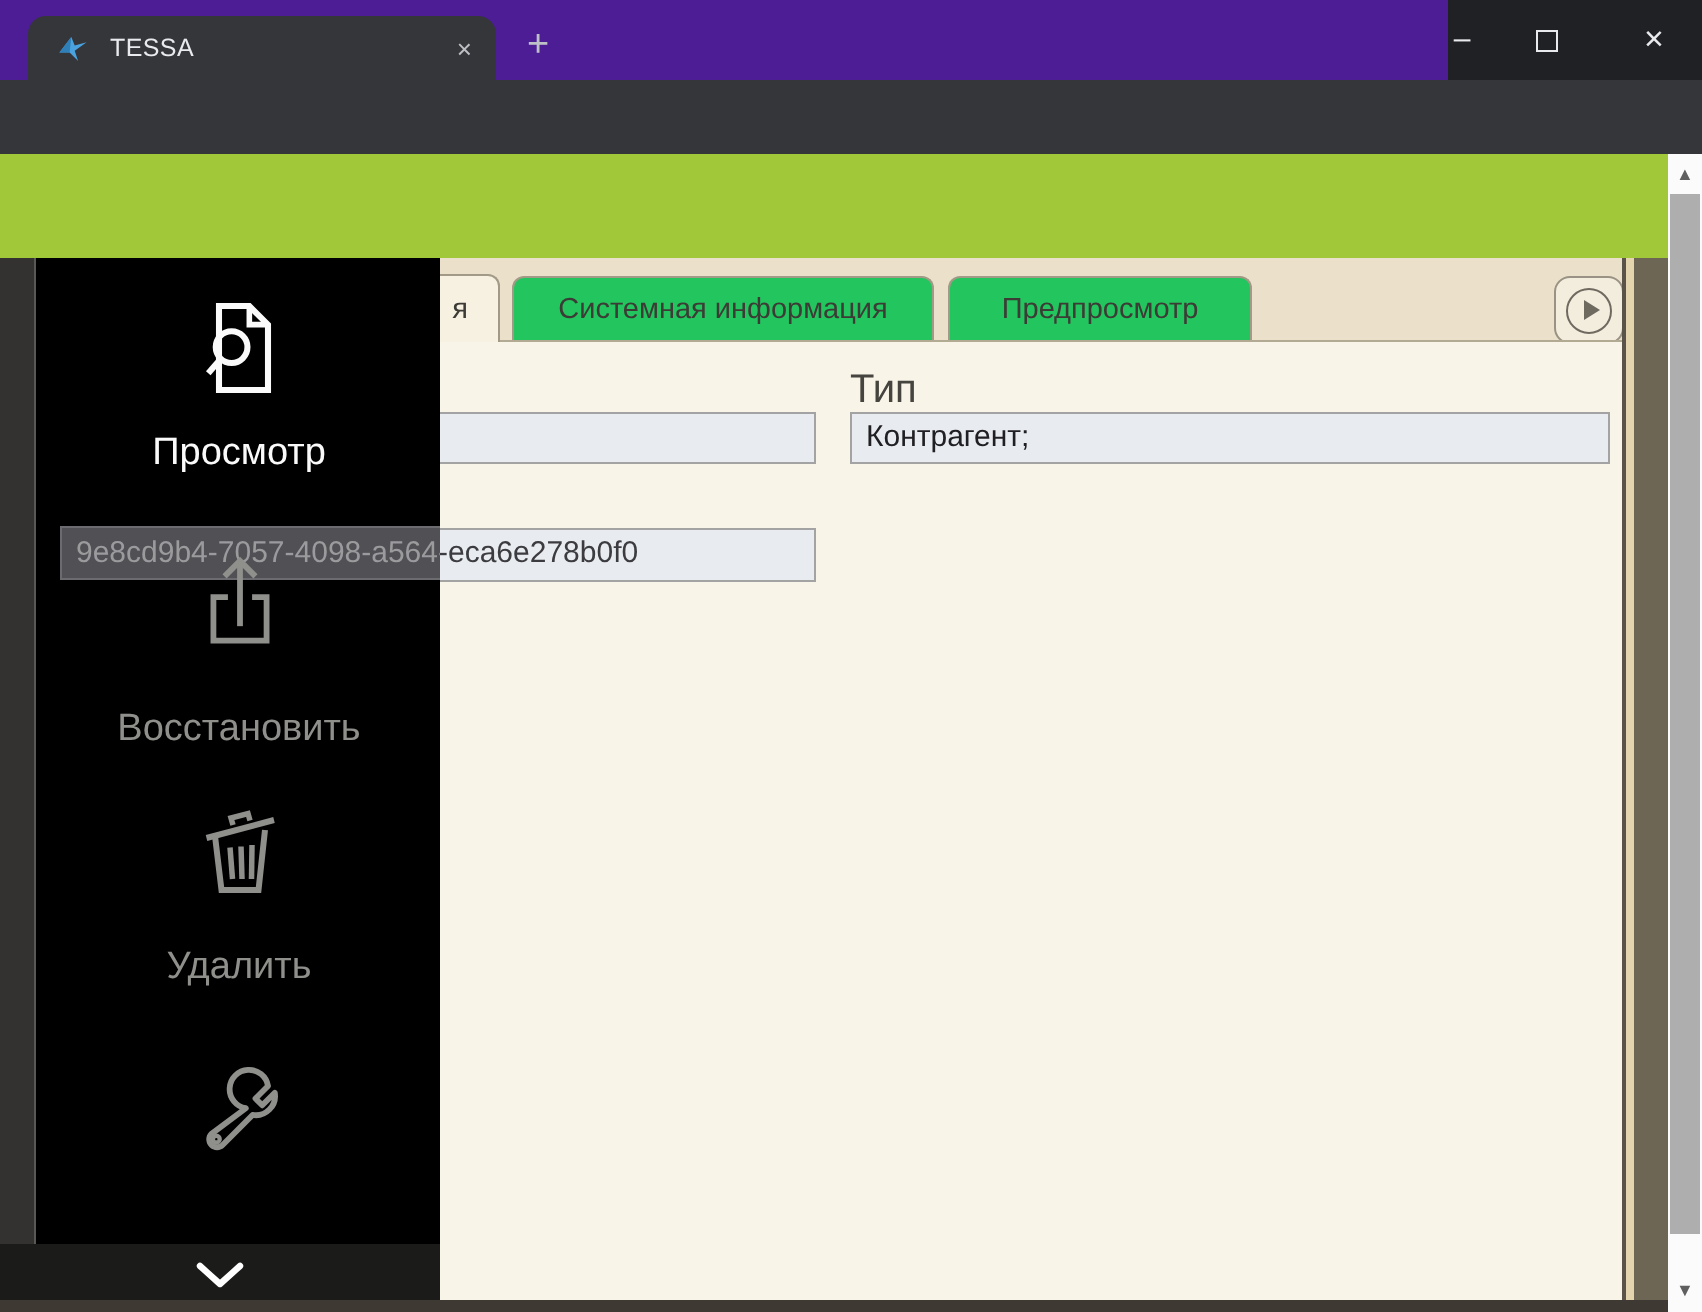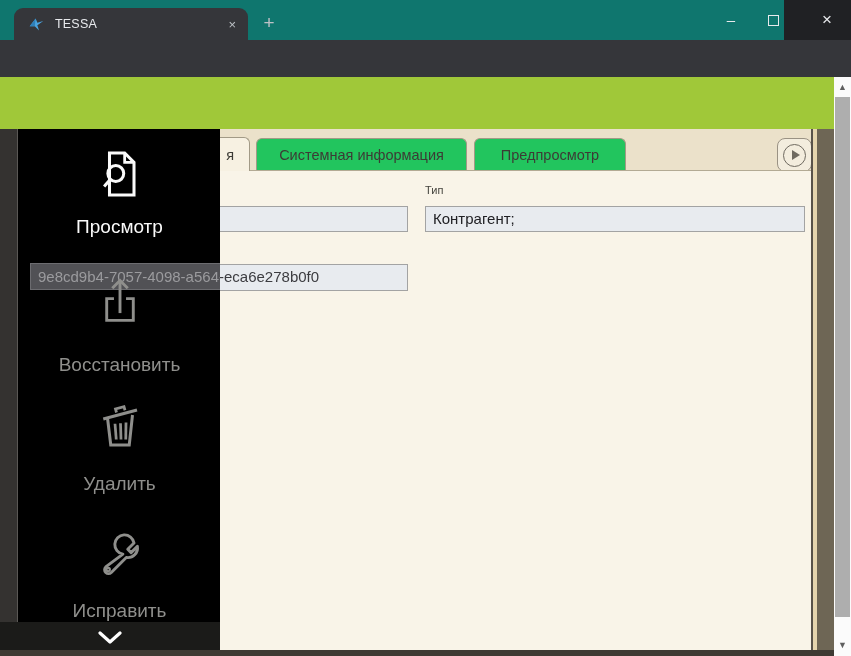--- a/index.html
+++ b/index.html
@@ -1,21 +1,21 @@
 <!DOCTYPE html>
 <html><head>
 <meta charset="utf-8">
 <style>
   * { margin:0; padding:0; box-sizing:border-box; }
   html,body { width:851px; height:656px; }
   body { font-family:"Liberation Sans", sans-serif; position:relative; overflow:hidden; background:#202124; }
   .abs { position:absolute; }
 
   
-  .titlebar { left:0; top:0; width:784px; height:40px; background:#0f766e; }
+  .titlebar { left:0; top:0; width:724px; height:40px; background:#4c1d95; }
   .btab { left:14px; top:8px; width:234px; height:32px; background:#35363a; border-radius:9px 9px 0 0; display:flex; align-items:center; }
   .btab .fav { margin-left:14px; width:17px; height:17px; }
   .btab .ttl { margin-left:10px; font-size:12.5px; color:#e8eaed; letter-spacing:.2px; }
   .btab .cls { margin-left:auto; margin-right:12px; color:#bdc1c6; font-size:13px; cursor:default; }
   .newtab { left:256px; top:10px; width:26px; height:26px; color:#bdc1c6; font-size:19px; text-align:center; line-height:25px; }
   .winbtn { top:8px; width:30px; height:24px; color:#e8eaed; text-align:center; line-height:24px; font-size:15px; }
   .maxbox { top:15px; width:11px; height:11px; border:1.5px solid #e8eaed; }
 
   .toolbar { left:0; top:40px; width:851px; height:37px; background:#35363a; }
   .navic { top:46px; width:26px; height:26px; text-align:center; line-height:26px; font-size:17px; color:#dfe1e5; }
@@ -45,21 +45,21 @@
   
   .tabrowbg { left:0; top:129px; width:811px; height:41px; background:#ebe1ca; }
   .wstab { background:#22c55e; border:1px solid #a29a86; border-bottom:none; border-radius:6px 6px 0 0; font-size:14.5px; color:#3c3b35; display:flex; align-items:center; justify-content:center; }
   .wstab.frag { justify-content:flex-end; padding-right:15px; background:#f7f1e2; z-index:2; }
   .playbtn { left:777px; top:138px; width:35px; height:34px; background:#f3edde; border:1px solid #9a9284; border-radius:8px; display:flex; align-items:center; justify-content:center; }
   .playcirc { width:23px; height:23px; border:1.5px solid #6f6a60; border-radius:50%; position:relative; }
   .playcirc:after { content:""; position:absolute; left:8px; top:5px; border-left:8px solid #6f6a60; border-top:5px solid transparent; border-bottom:5px solid transparent; }
 
   .panel { left:0; top:170px; width:811px; height:480px; background:#f9f4e8; border-top:1px solid #b3aa94; z-index:1; }
   .fld { position:absolute; background:#e8ebef; border:1px solid #a3a3a3; font-size:15px; color:#202024; line-height:24px; padding-left:7px; white-space:nowrap; overflow:hidden; }
-  .flabel { position:absolute; font-size:11px; color:#45443e; }
+  .flabel { position:absolute; font-size:20px; color:#45443e; }
   .filestrip { position:absolute; left:228px; top:130px; width:582px; height:33px; background:#fcf8ef; }
   .filestxt { width:100%; text-align:center; line-height:33px; font-size:16.5px; color:#b9b0a0; }
   .filesdd { position:absolute; right:1px; top:2px; width:21px; height:29px; background:linear-gradient(#ececec,#d2d2d2); border:1px solid #767676; border-radius:2px; display:flex; align-items:center; justify-content:center; }
 
   .edgeline { left:811px; top:129px; width:2px; height:521px; background:#59534a; }
   .tanstrip { left:813px; top:129px; width:4px; height:521px; background:#e5d5ae; }
   .brownstrip { left:817px; top:129px; width:17px; height:521px; background:#6e6655; }
   .bottomstrip { left:0; top:650px; width:834px; height:6px; background:#3e3a33; z-index:8; }
 
   
@@ -226,21 +226,20 @@
       <path d="M10.6,7 L10.2,5.6 L13.6,4.7 L14,6.1" fill="none" stroke="#8f8f8c" stroke-width="1.1"></path>
     </svg>
     <div class="sblabel" style="margin-top:18px">Удалить</div>
   </div>
 
   <div class="sbitem" style="top:399px">
     <svg class="sbicon" width="58" height="58" viewBox="0 0 24 24">
       <path d="M13.2,10.8 a4,4 0 1 1 4.6,-4.6 l-2.6,2.6 1.4,1.4 2.6,-2.6 a4,4 0 0 1 -4.6,4.6 l-6.2,6.2 a1.6,1.6 0 0 1 -2.3,-2.3 Z" fill="none" stroke="#8f8f8c" stroke-width="1.2" stroke-linejoin="round"></path>
       <circle cx="7.1" cy="17.2" r="0.7" fill="none" stroke="#8f8f8c" stroke-width="0.9"></circle>
     </svg>
-    <div class="sblabel" style="margin-top:14px">Исправить</div>
   </div>
 
   <div class="sbbottom">
     <svg width="28" height="14" viewBox="0 0 28 14">
         <polyline points="4,2 14,11 24,2" fill="none" stroke="#ffffff" stroke-width="3.2" stroke-linecap="round" stroke-linejoin="round"></polyline>
       </svg>
   </div>
 </div>
 
 <div class="abs pgsb">

